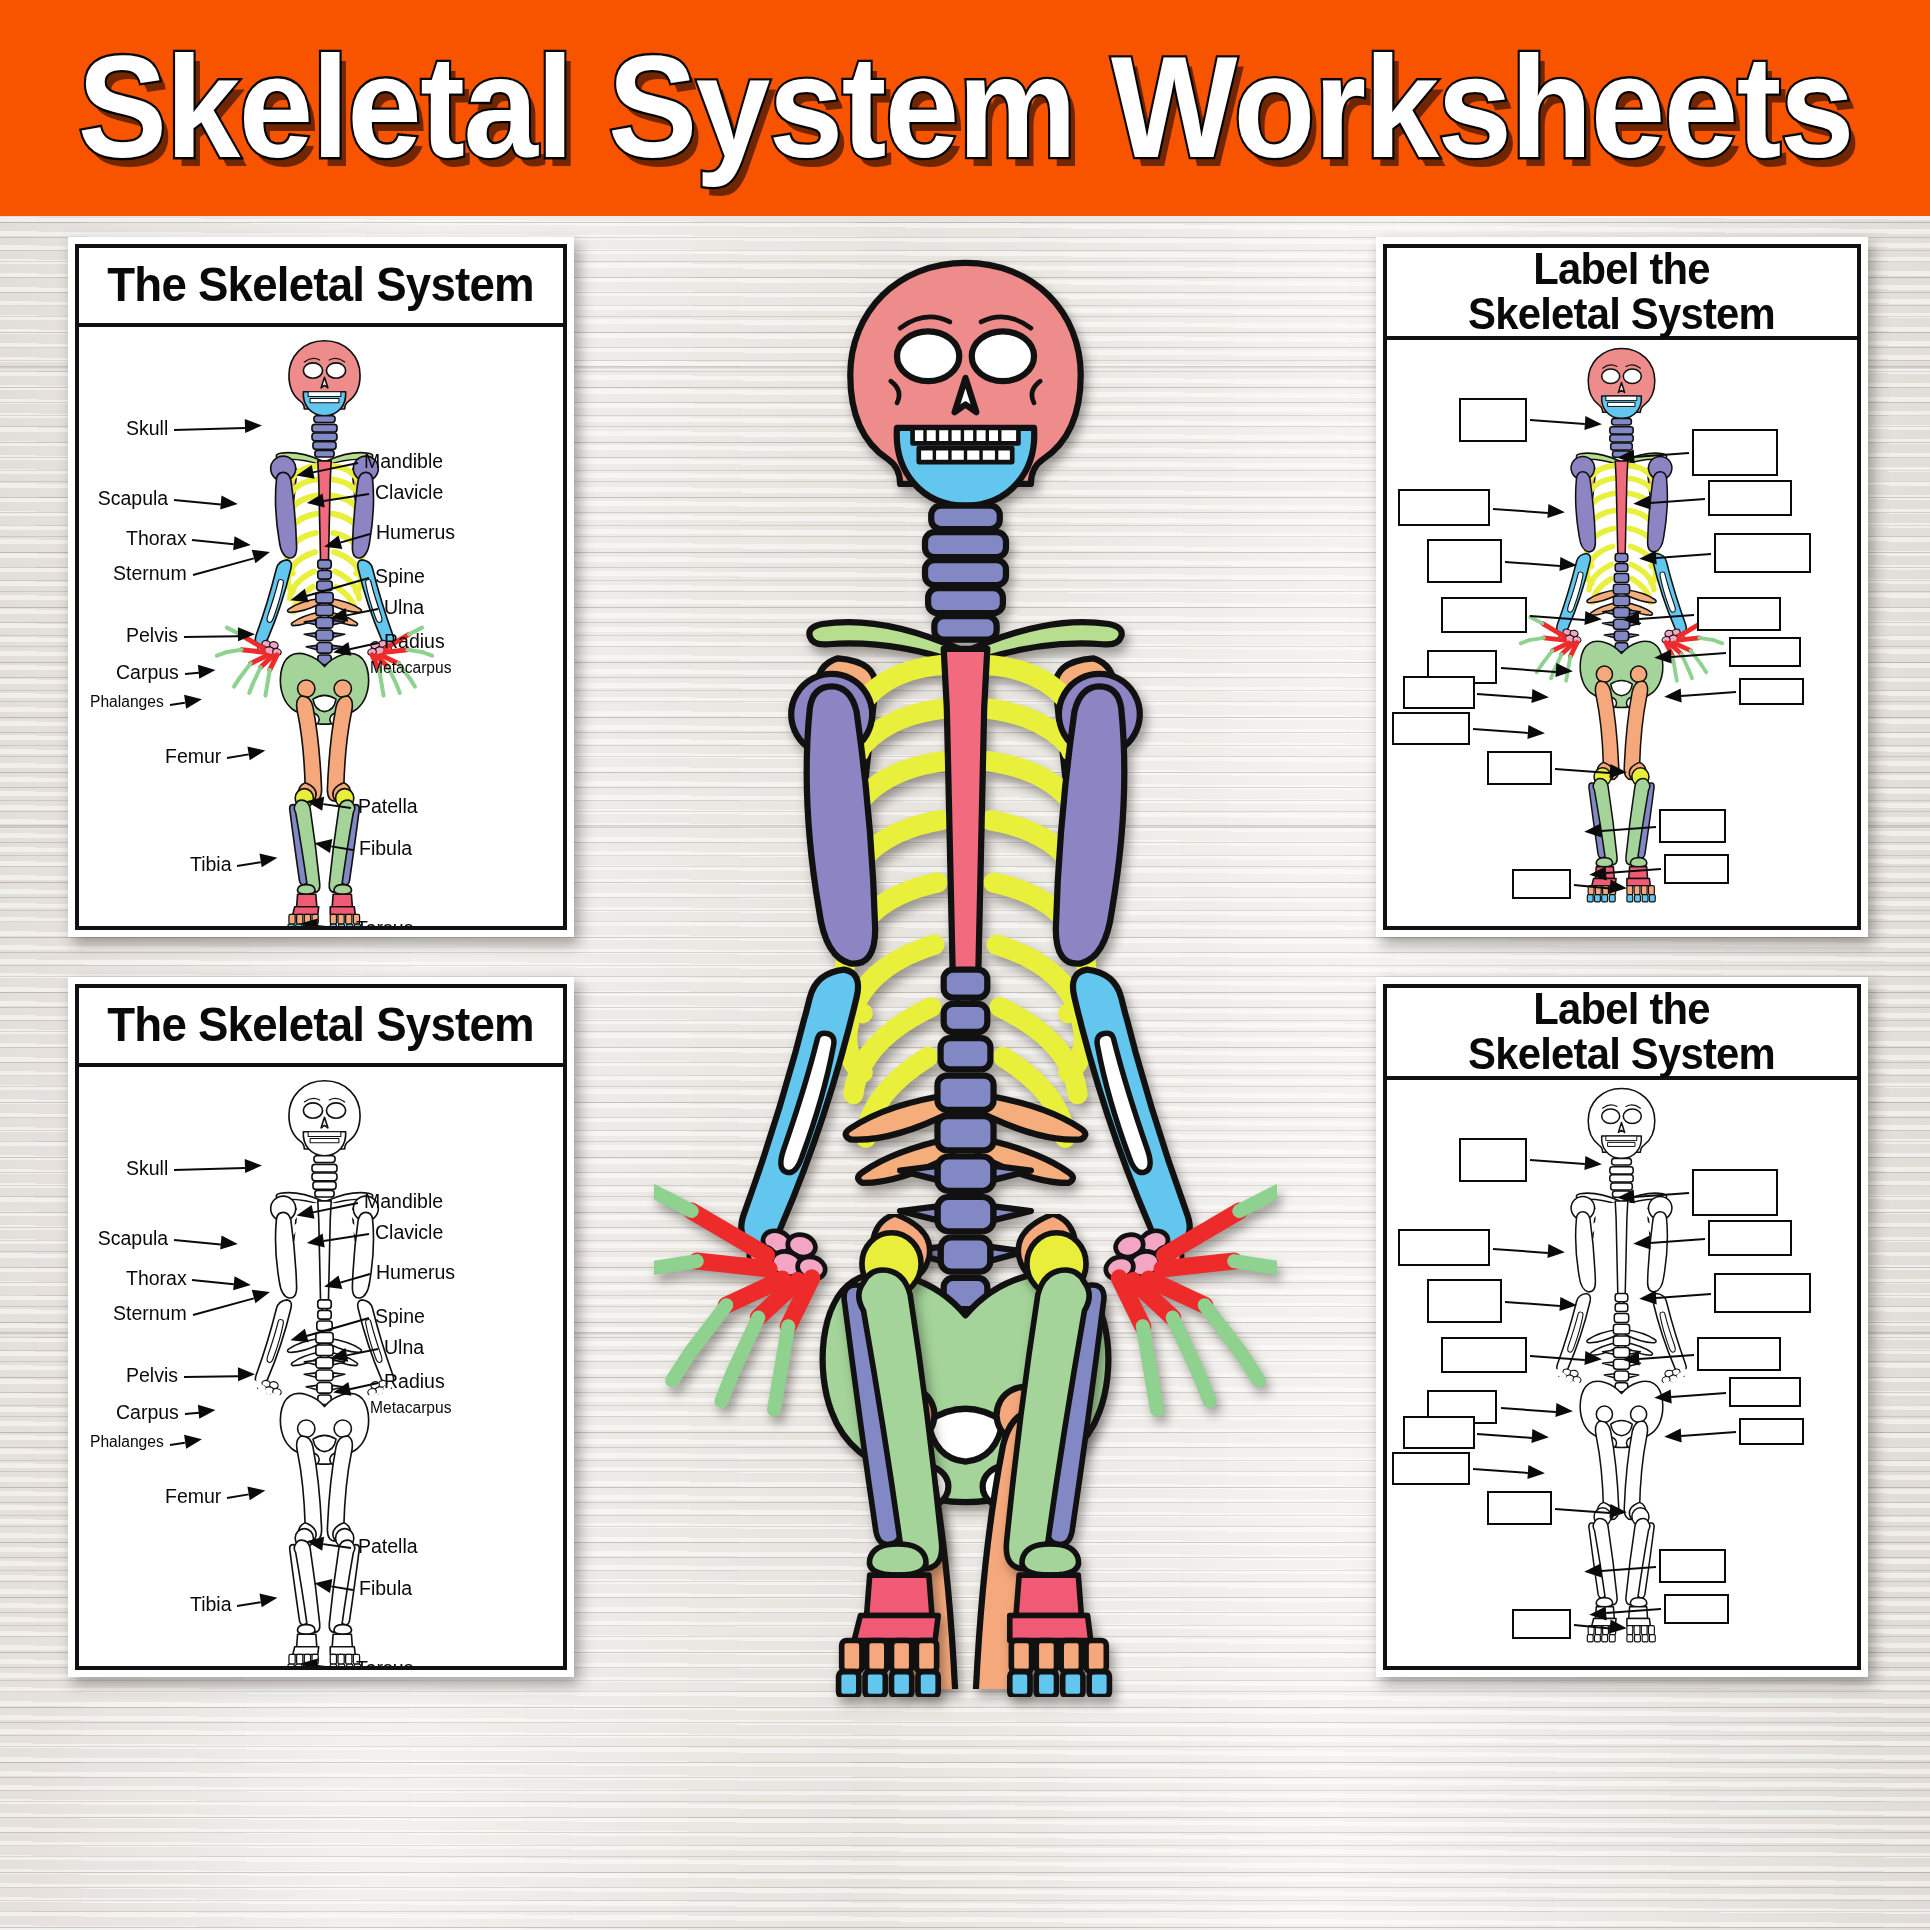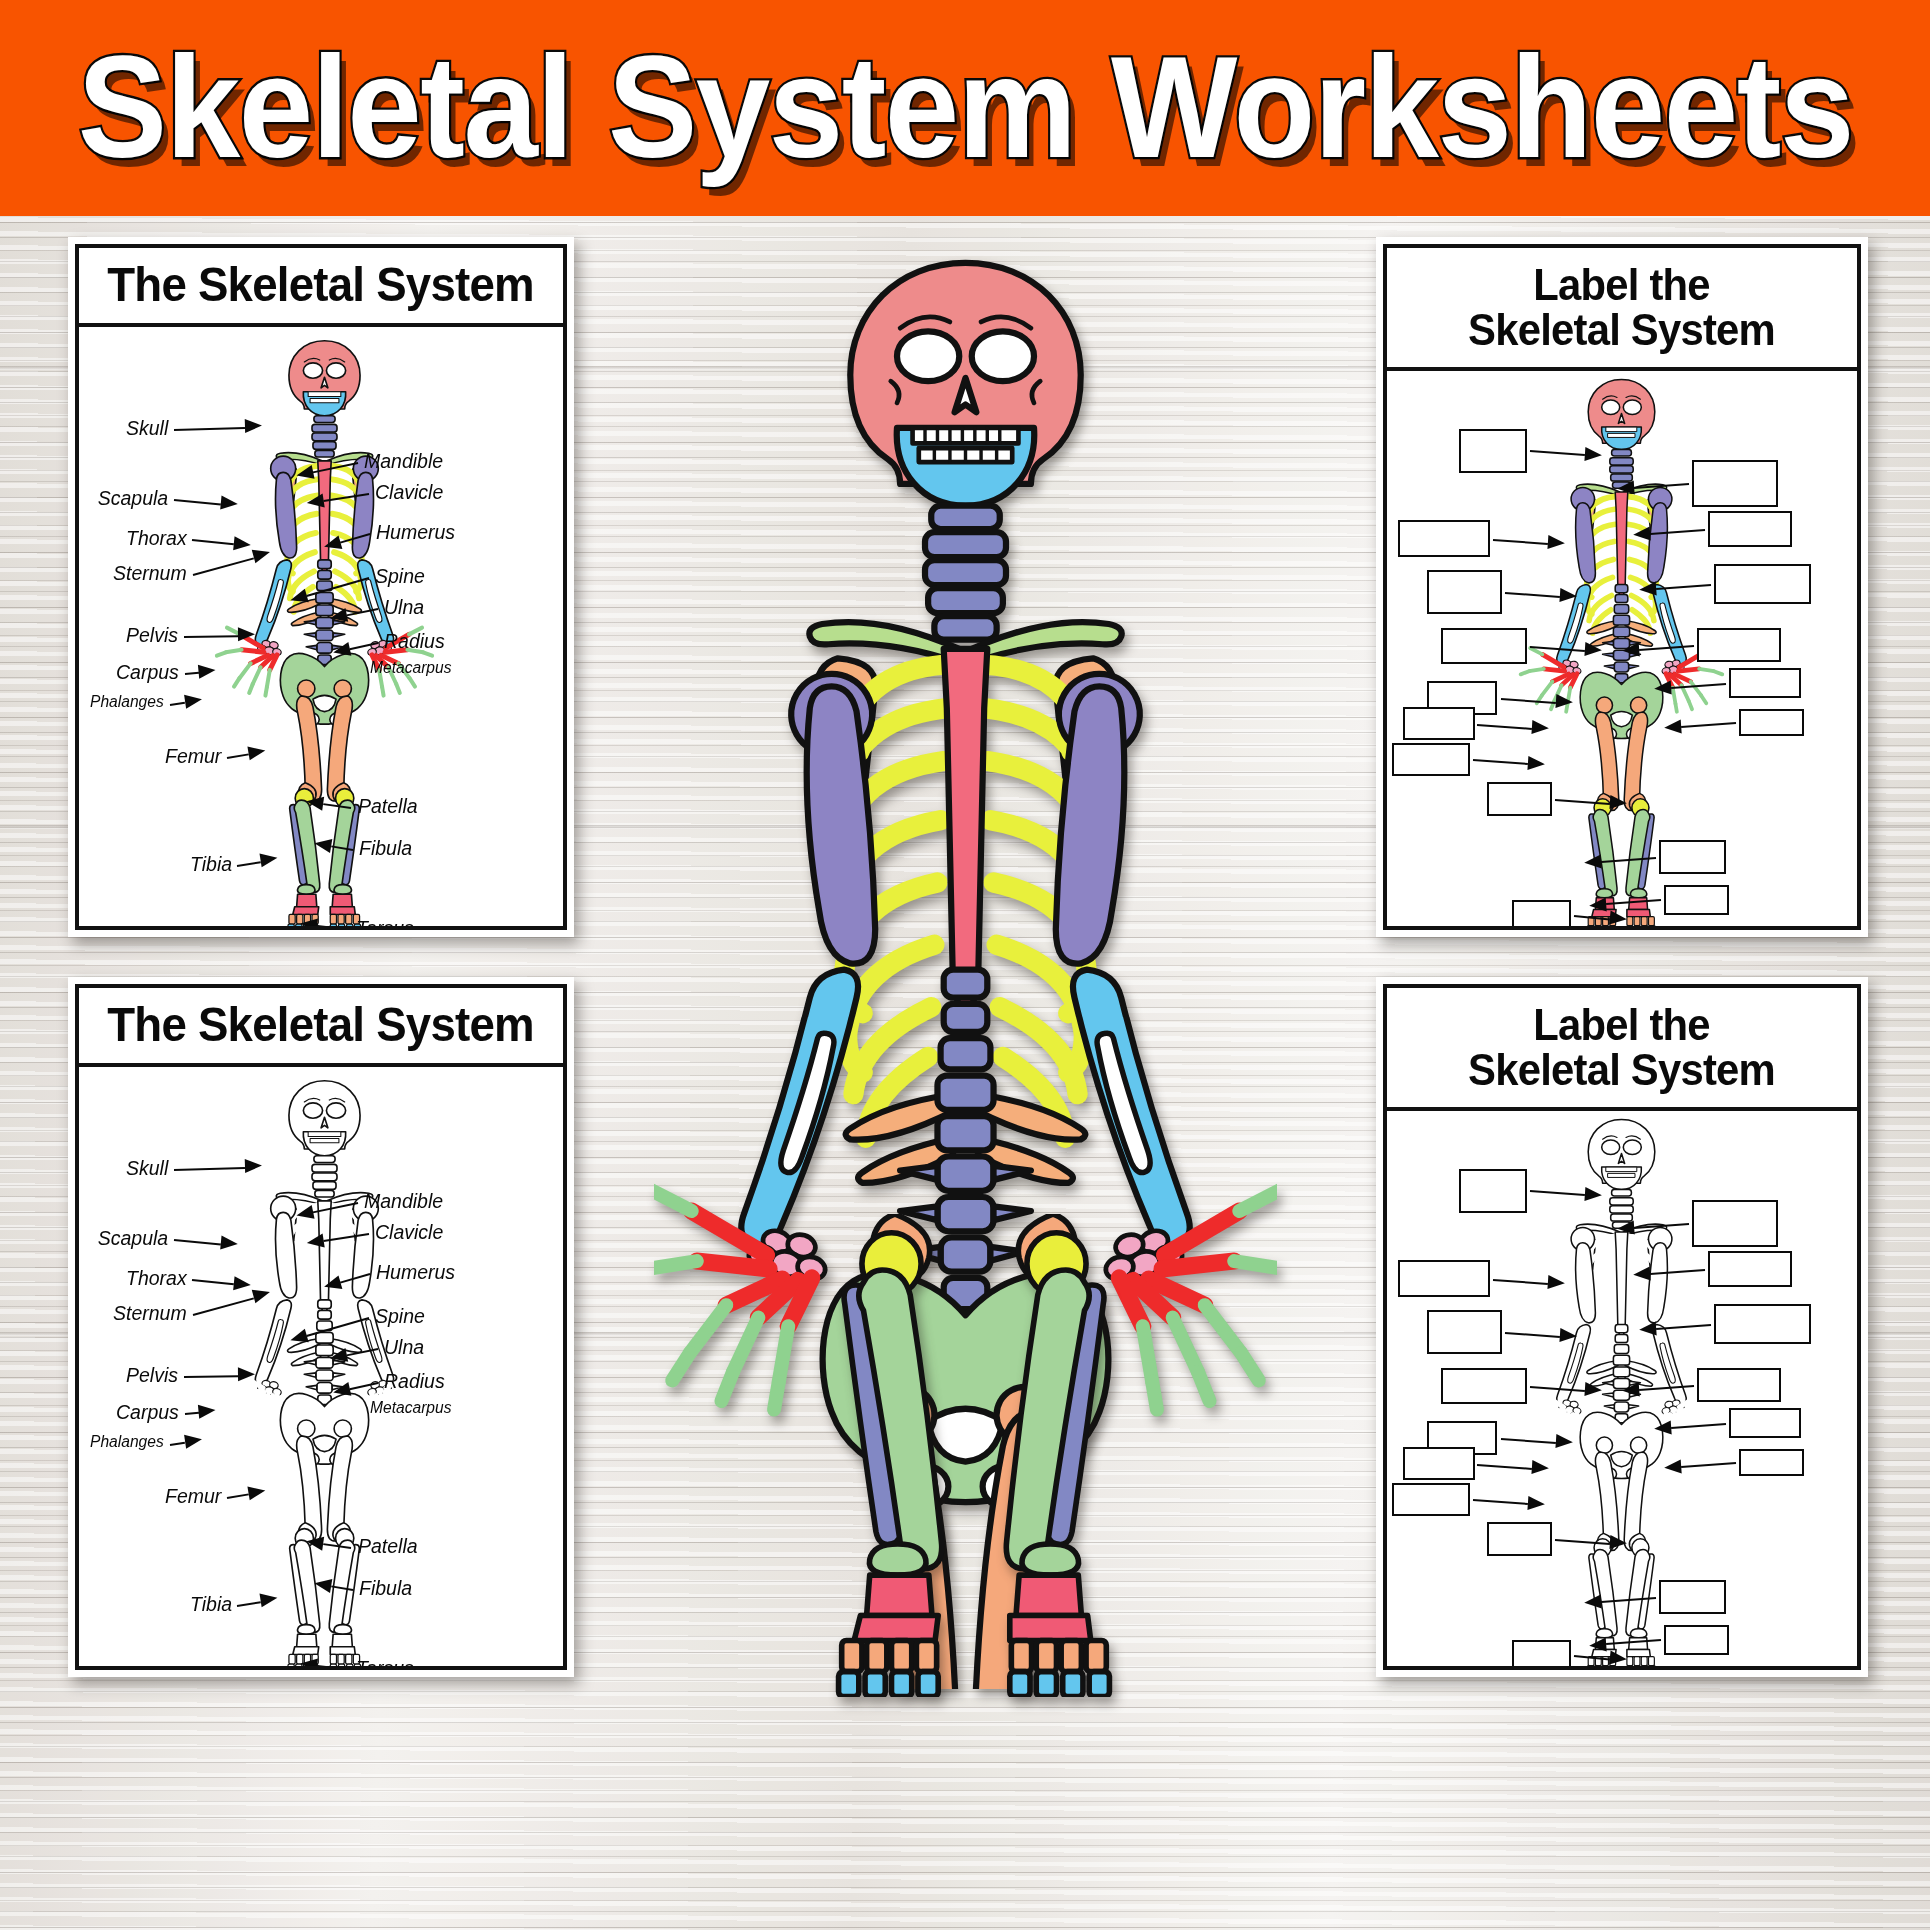--- a/index.html
+++ b/index.html
@@ -52,30 +52,30 @@
   .sheet{position:absolute;background:#ffffff;
     box-shadow:5.4px 7px 14px rgba(40,35,30,0.40);
     padding:7px;box-sizing:border-box;}
   .sheet-inner{width:100%;height:100%;border:4.7px solid #111;box-sizing:border-box;
     display:flex;flex-direction:column;background:#fff;}
   .sheet-head{border-bottom:4.7px solid #111;display:flex;align-items:center;
     justify-content:center;box-sizing:border-box;padding:3.1px 4.7px;}
   .sheet-head h2{margin:0;font-weight:bold;text-align:center;color:#0a0a0a;
     font-family:"Liberation Sans",sans-serif;line-height:1.02;letter-spacing:-0.8px;
     transform:scaleX(0.95);}
-  .sheet-body{position:relative;flex:1;overflow:hidden;font-style:italic;}
+  .sheet-body{position:relative;flex:1;overflow:hidden;}
 
   
   #sheet-tl{left:68px; top:237px; width:506px; height:700px;}
   #sheet-bl{left:68px; top:977px; width:506px; height:700px;}
   #sheet-tr{left:1376px;top:237px; width:492px; height:700px;}
   #sheet-br{left:1376px;top:977px;width:492px; height:700px;}
   #sheet-tl .sheet-head,#sheet-bl .sheet-head{height:79px;}
   #sheet-tl .sheet-head h2,#sheet-bl .sheet-head h2{font-size:48px;}
-  #sheet-tr .sheet-head,#sheet-br .sheet-head{height:123px;}
+  #sheet-tr .sheet-head,#sheet-br .sheet-head{height:92px;}
   #sheet-tr .sheet-head h2,#sheet-br .sheet-head h2{font-size:44px;}
 
   
   .lbl{position:absolute;font-family:"Liberation Sans",sans-serif;color:#0a0a0a;
     font-size:19.5px;white-space:nowrap;line-height:1;}
   .lbl.sm{font-size:15.6px;}
   .ldr{position:absolute;height:0;border-top:2.3px solid #0a0a0a;transform-origin:0 50%;}
   .ahead{position:absolute;width:0;height:0;border-style:solid;
     border-width:7.8px 0 7.8px 17px;border-color:transparent transparent transparent #0a0a0a;
     transform-origin:0 50%;}

